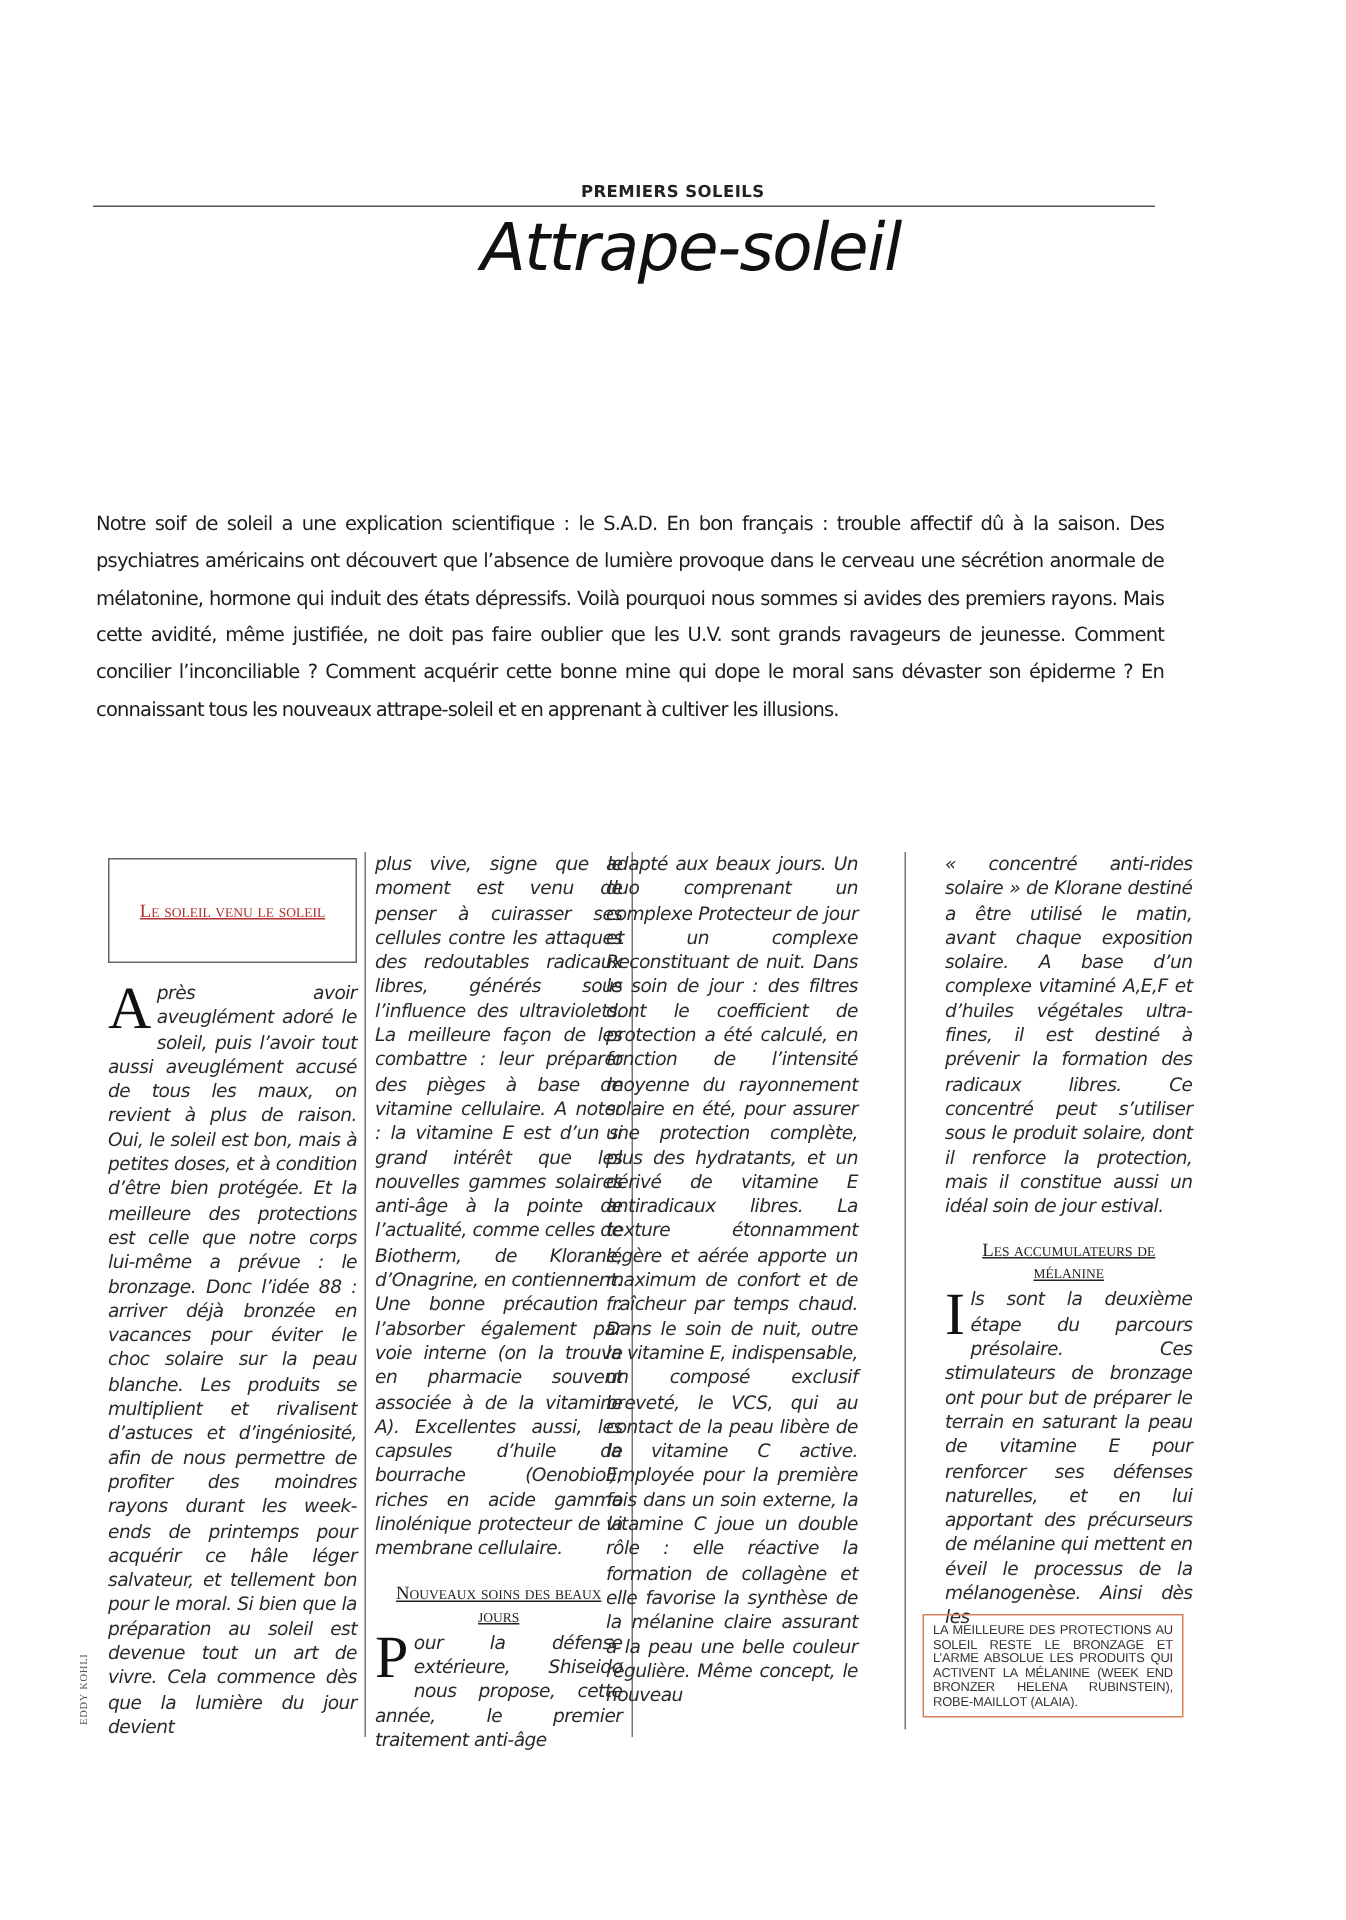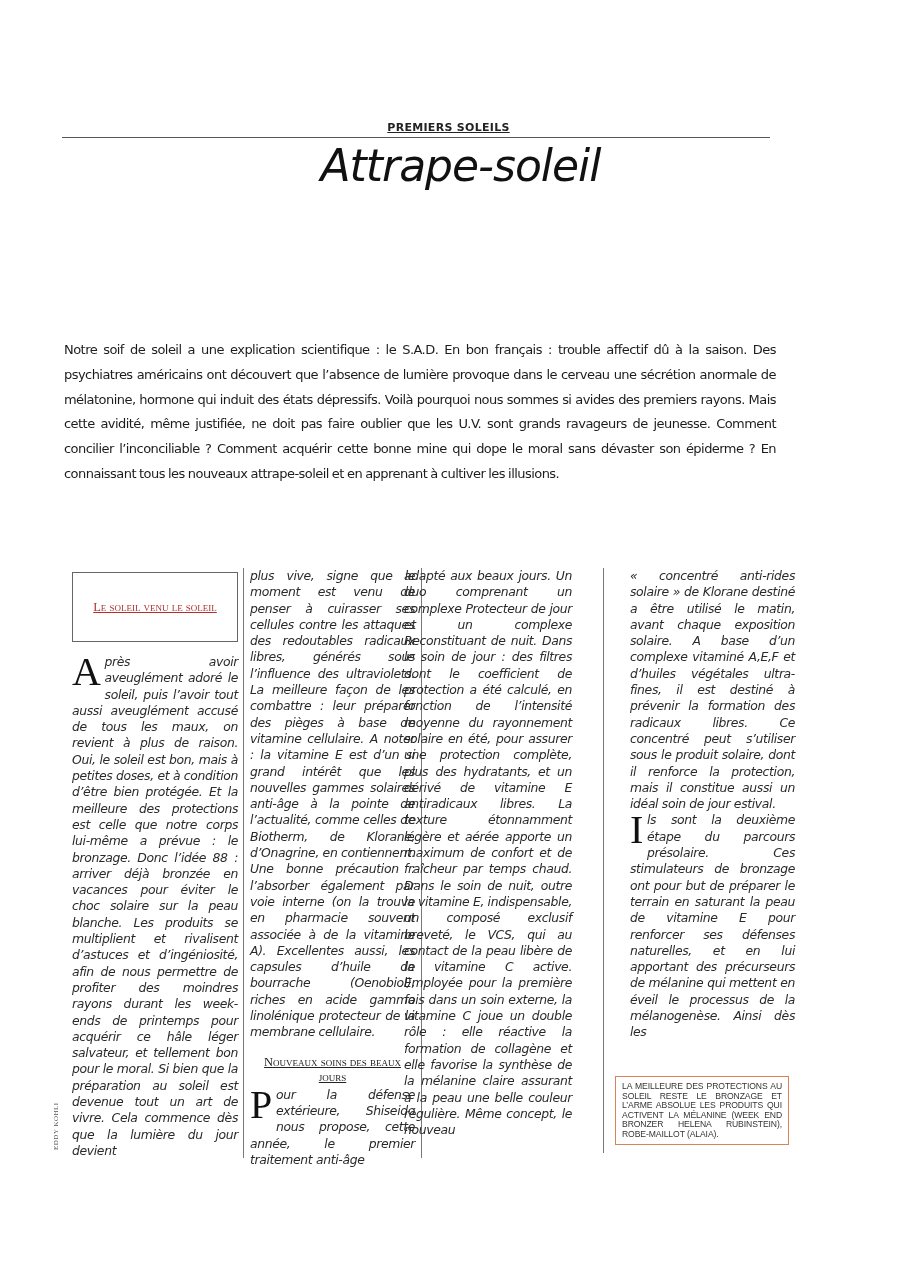--- a/index.html
+++ b/index.html
@@ -1,17 +1,17 @@
 <!DOCTYPE html>
 <html><head>
 <meta charset="utf-8">
 <style>
   html,body{margin:0;padding:0;background:#ffffff;}
   body{width:897px;height:1280px;position:relative;overflow:hidden;color:#1a1a1a;}
-  .rubric{position:absolute;left:0;width:897px;top:121px;text-align:center;font-family:"DejaVu Sans",sans-serif;font-weight:bold;font-size:11px;letter-spacing:0.3px;color:#222;text-decoration:underline;}
+  .rubric{position:absolute;left:0;width:897px;top:121px;text-align:center;font-family:"DejaVu Sans",sans-serif;font-weight:bold;font-size:11px;letter-spacing:0.3px;color:#222;}
   .rule{position:absolute;left:62px;top:137px;width:708px;height:0;border-top:1.5px solid #555;}
   .title{position:absolute;left:0;width:897px;top:140px;text-align:center;font-family:"DejaVu Sans",sans-serif;font-style:italic;font-weight:300;font-size:44px;letter-spacing:-1px;color:#111;padding-left:12px;}
   .intro{position:absolute;left:64px;top:325px;width:712px;font-family:"DejaVu Sans",sans-serif;font-size:13px;line-height:24.8px;text-align:justify;color:#1c1c1c;letter-spacing:-0.55px;word-spacing:-0.5px;}
   .col{position:absolute;top:568px;font-family:"DejaVu Sans",sans-serif;font-style:italic;font-size:12.4px;line-height:16.3px;color:#2a2a2a;text-align:justify;letter-spacing:-0.35px;}
   .col1{left:72px;width:166px;}
   .col2{left:250px;width:165px;}
   .col3{left:404px;width:168px;}
   .col4{left:630px;width:165px;}
   .vsep{position:absolute;top:568px;width:0;border-left:1px solid #777;}
   .box{border:1px solid #666;height:68px;margin:4px 0 12px 0;display:flex;flex-direction:column;align-items:center;justify-content:center;}
@@ -51,19 +51,20 @@
     <span class="dropcap">P</span><span>our la défense extérieure, Shiseido nous propose, cette année, le premier traitement anti-âge</span>
   </p>
 </div>
 
 <div class="col col3">
   <p class="p">adapté aux beaux jours. Un duo comprenant un complexe Protecteur de jour et un complexe Reconstituant de nuit. Dans le soin de jour : des filtres dont le coefficient de protection a été calculé, en fonction de l’intensité moyenne du rayonnement solaire en été, pour assurer une protection complète, plus des hydratants, et un dérivé de vitamine E antiradicaux libres. La texture étonnamment légère et aérée apporte un maximum de confort et de fraîcheur par temps chaud. Dans le soin de nuit, outre la vitamine E, indispensable, un composé exclusif breveté, le VCS, qui au contact de la peau libère de la vitamine C active. Employée pour la première fois dans un soin externe, la vitamine C joue un double rôle : elle réactive la formation de collagène et elle favorise la synthèse de la mélanine claire assurant à la peau une belle couleur régulière. Même concept, le nouveau</p>
 </div>
 
 <div class="col col4">
   <p class="p">« concentré anti-rides solaire » de Klorane destiné a être utilisé le matin, avant chaque exposition solaire. A base d’un complexe vitaminé A,E,F et d’huiles végétales ultra-fines, il est destiné à prévenir la formation des radicaux libres. Ce concentré peut s’utiliser sous le produit solaire, dont il renforce la protection, mais il constitue aussi un idéal soin de jour estival.</p>
+  <div class="subhead">Les accumulateurs de mélanine</div>
   <p class="p">
     <span class="dropcap">I</span><span>ls sont la deuxième étape du parcours présolaire. Ces stimulateurs de bronzage ont pour but de préparer le terrain en saturant la peau de vitamine E pour renforcer ses défenses naturelles, et en lui apportant des précurseurs de mélanine qui mettent en éveil le processus de la mélanogenèse. Ainsi dès les</span>
   </p>
 </div>
 
 <div class="caption">LA MEILLEURE DES PROTECTIONS AU SOLEIL RESTE LE BRONZAGE ET L’ARME ABSOLUE LES PRODUITS QUI ACTIVENT LA MÉLANINE (WEEK END BRONZER HELENA RUBINSTEIN), ROBE-MAILLOT (ALAIA).</div>
 <div class="credit">EDDY KOHLI</div>
 
 </body></html>

